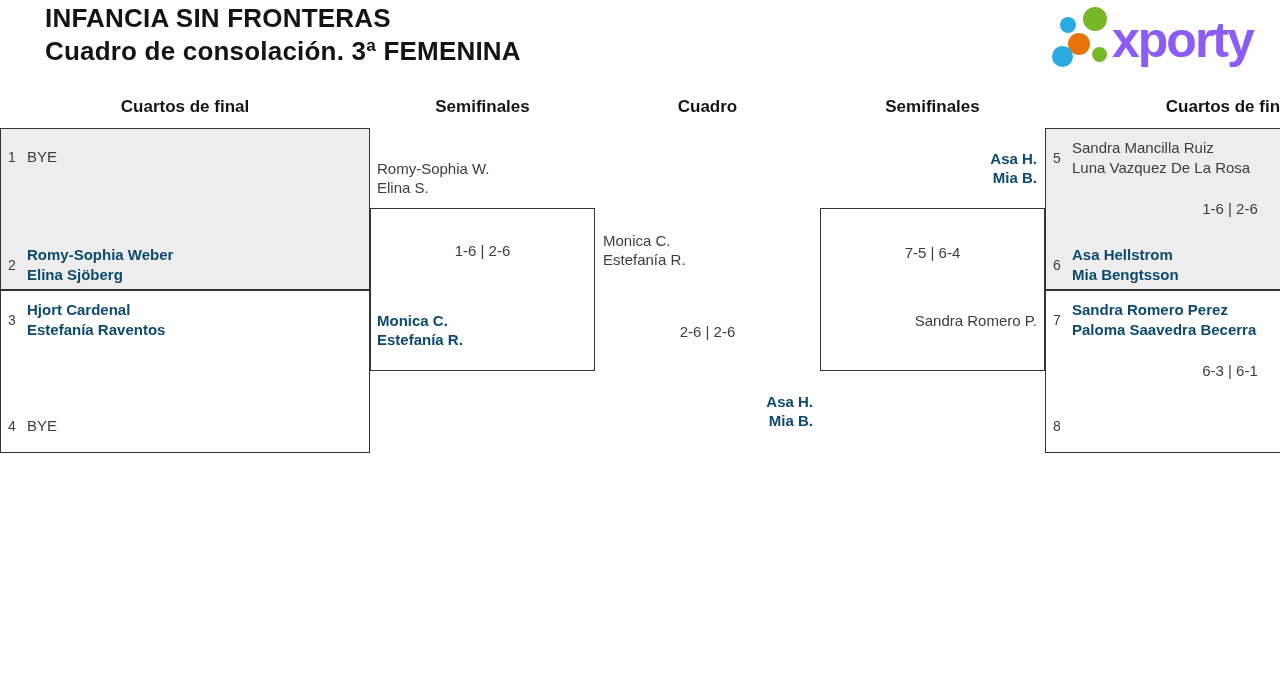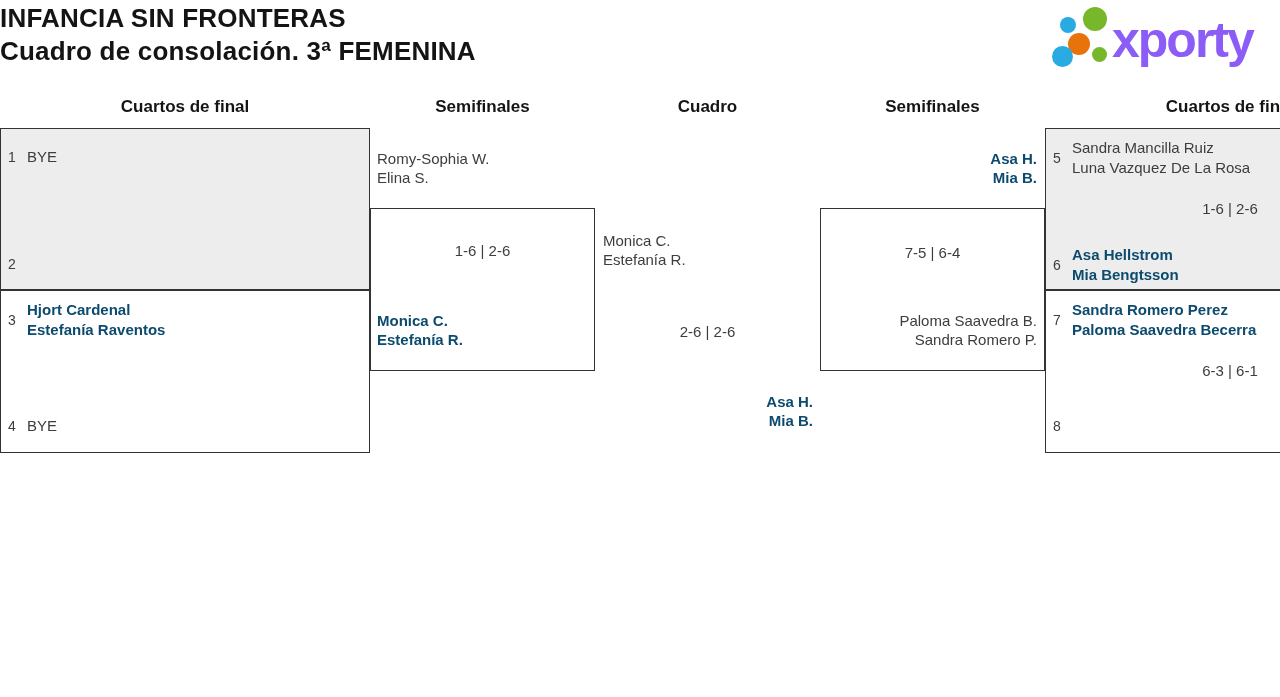--- a/index.html
+++ b/index.html
@@ -7,21 +7,21 @@
     width:1280px; height:697px;
     background:#ffffff;
     overflow:hidden;
     position:relative;
     font-family:"Liberation Sans", sans-serif;
     color:#1a1a1a;
   }
 
   
   .title-block { position:absolute; left:0; top:2px; }
-  .title-line { font-size:26px; font-weight:700; line-height:33px; color:#141414; letter-spacing:0.2px; white-space:nowrap; }
+  .title-line { font-size:26px; font-weight:700; line-height:33px; color:#141414; letter-spacing:0.2px; white-space:nowrap;padding-left:45px; }
 
   
   .logo { position:absolute; left:1050px; top:5px; width:230px; height:66px; display:block; text-decoration:none; }
   .dot { position:absolute; border-radius:50%; }
   .dot-blue-sm   { left:10px;   top:12px;   width:16px; height:16px; background:#29abe2; }
   .dot-green-lg  { left:33px;   top:2px;    width:24px; height:24px; background:#76b82a; }
   .dot-orange    { left:18px;   top:28px;   width:22px; height:22px; background:#e8730b; }
   .dot-blue-lg   { left:2px;    top:41px;   width:21px; height:21px; background:#29abe2; }
   .dot-green-sm  { left:42px;   top:42px;   width:15px; height:15px; background:#76b82a; }
   .logo-word {
@@ -83,37 +83,41 @@
 
 <div class="entry" style="left:8px;top:157px">
   <span class="seed">1</span>
   <div>
     <div class="teamline">BYE</div>
     <div class="teamline"></div>
   </div>
 </div>
 <div class="entry w" style="left:8px;top:264px">
   <span class="seed">2</span>
+  <div>
+    <div class="teamline">Romy-Sophia Weber</div>
+    <div class="teamline">Elina Sjöberg</div>
+  </div>
 </div>
 <div class="entry w" style="left:8px;top:319px">
   <span class="seed">3</span>
   <div>
     <div class="teamline">Hjort Cardenal</div>
     <div class="teamline">Estefanía Raventos</div>
   </div>
 </div>
 <div class="entry" style="left:8px;top:426px">
   <span class="seed">4</span>
   <div>
     <div class="teamline">BYE</div>
     <div class="teamline"></div>
   </div>
 </div>
 
-<div class="nameblock" style="left:377px;top:149px">
+<div class="nameblock" style="left:377px;top:159px">
   <div class="teamline">Romy-Sophia W.</div>
   <div class="teamline">Elina S.</div>
 </div>
 <div class="score" style="left:370px;width:225px;top:242px">1-6 | 2-6</div>
 <div class="nameblock w" style="left:377px;top:311px">
   <div class="teamline">Monica C.</div>
   <div class="teamline">Estefanía R.</div>
 </div>
 
 <div class="nameblock" style="left:603px;top:231px">
@@ -125,21 +129,20 @@
   <div class="teamline">Asa H.</div>
   <div class="teamline">Mia B.</div>
 </div>
 
 <div class="nameblock w t-right" style="left:820px;width:217px;top:149px">
   <div class="teamline">Asa H.</div>
   <div class="teamline">Mia B.</div>
 </div>
 <div class="score" style="left:820px;width:225px;top:244px">7-5 | 6-4</div>
 <div class="nameblock t-right" style="left:820px;width:217px;top:311px">
-  <div class="teamline">Paloma Saavedra B.</div>
   <div class="teamline">Sandra Romero P.</div>
 </div>
 
 <div class="entry" style="left:1053px;top:157px">
   <span class="seed">5</span>
   <div>
     <div class="teamline">Sandra Mancilla Ruiz</div>
     <div class="teamline">Luna Vazquez De La Rosa</div>
   </div>
 </div>

